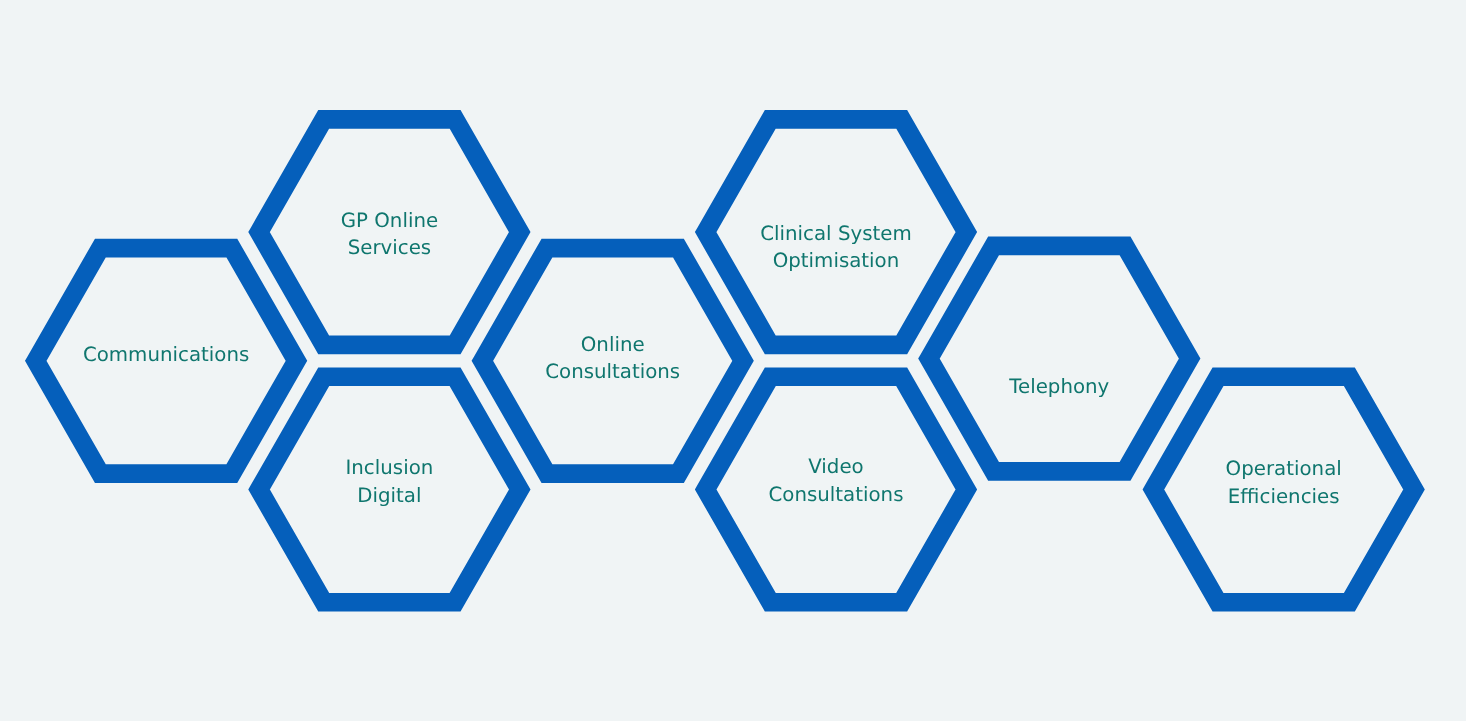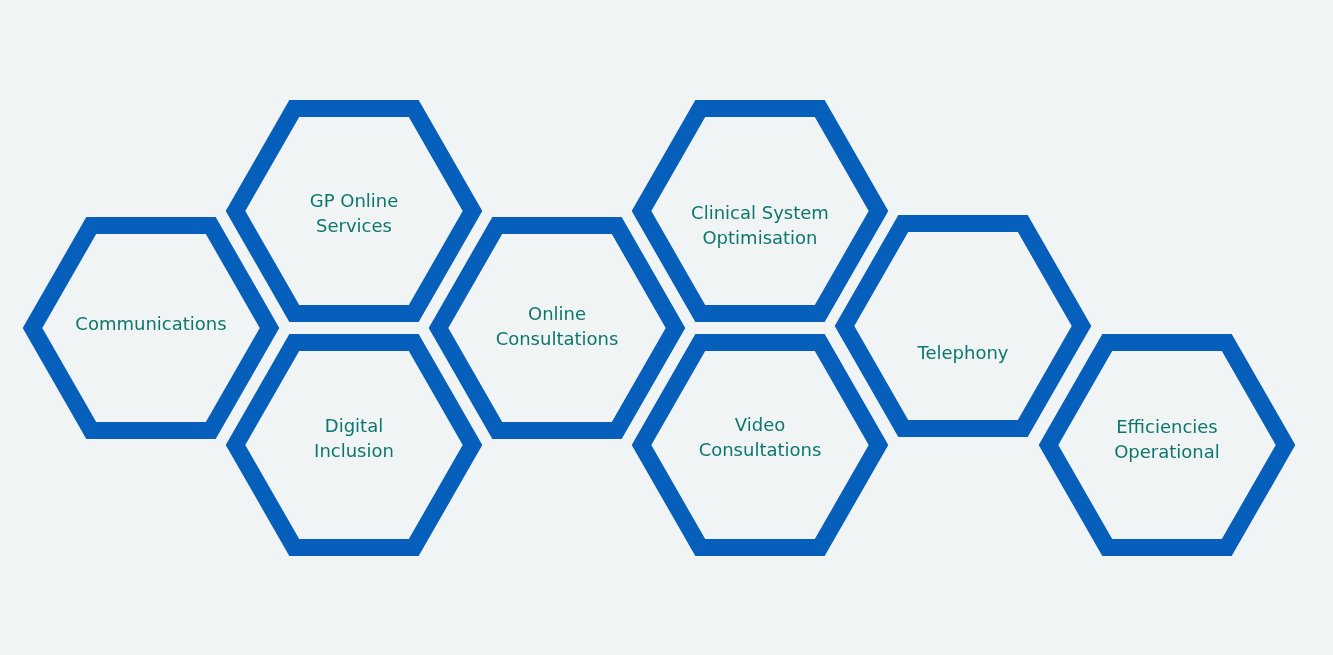--- a/index.html
+++ b/index.html
@@ -54,35 +54,35 @@
     </svg>
 
   <div class="hex-label" style="left:151px;top:323px;">
     <span>Communications</span>
   </div>
   <div class="hex-label" style="left:354px;top:213px;">
     <span>GP Online</span>
     <span>Services</span>
   </div>
   <div class="hex-label" style="left:354px;top:438px;">
+    <span>Inclusion</span>
     <span>Digital</span>
-    <span>Inclusion</span>
   </div>
   <div class="hex-label" style="left:557px;top:326px;text-align:center;">
     <span>Online</span>
     <span>Consultations</span>
   </div>
   <div class="hex-label" style="left:760px;top:213px;margin-top:12px;">
     <span>Clinical System</span>
     <span>Optimisation</span>
   </div>
   <div class="hex-label" style="left:760px;top:437px;">
     <span>Video</span>
     <span>Consultations</span>
   </div>
   <div class="hex-label" style="left:963px;top:324px;margin-top:28px;">
     <span>Telephony</span>
   </div>
   <div class="hex-label" style="left:1167px;top:439px;">
+    <span>Operational</span>
     <span>Efficiencies</span>
-    <span>Operational</span>
   </div>
 </div>
 
 </body></html>

